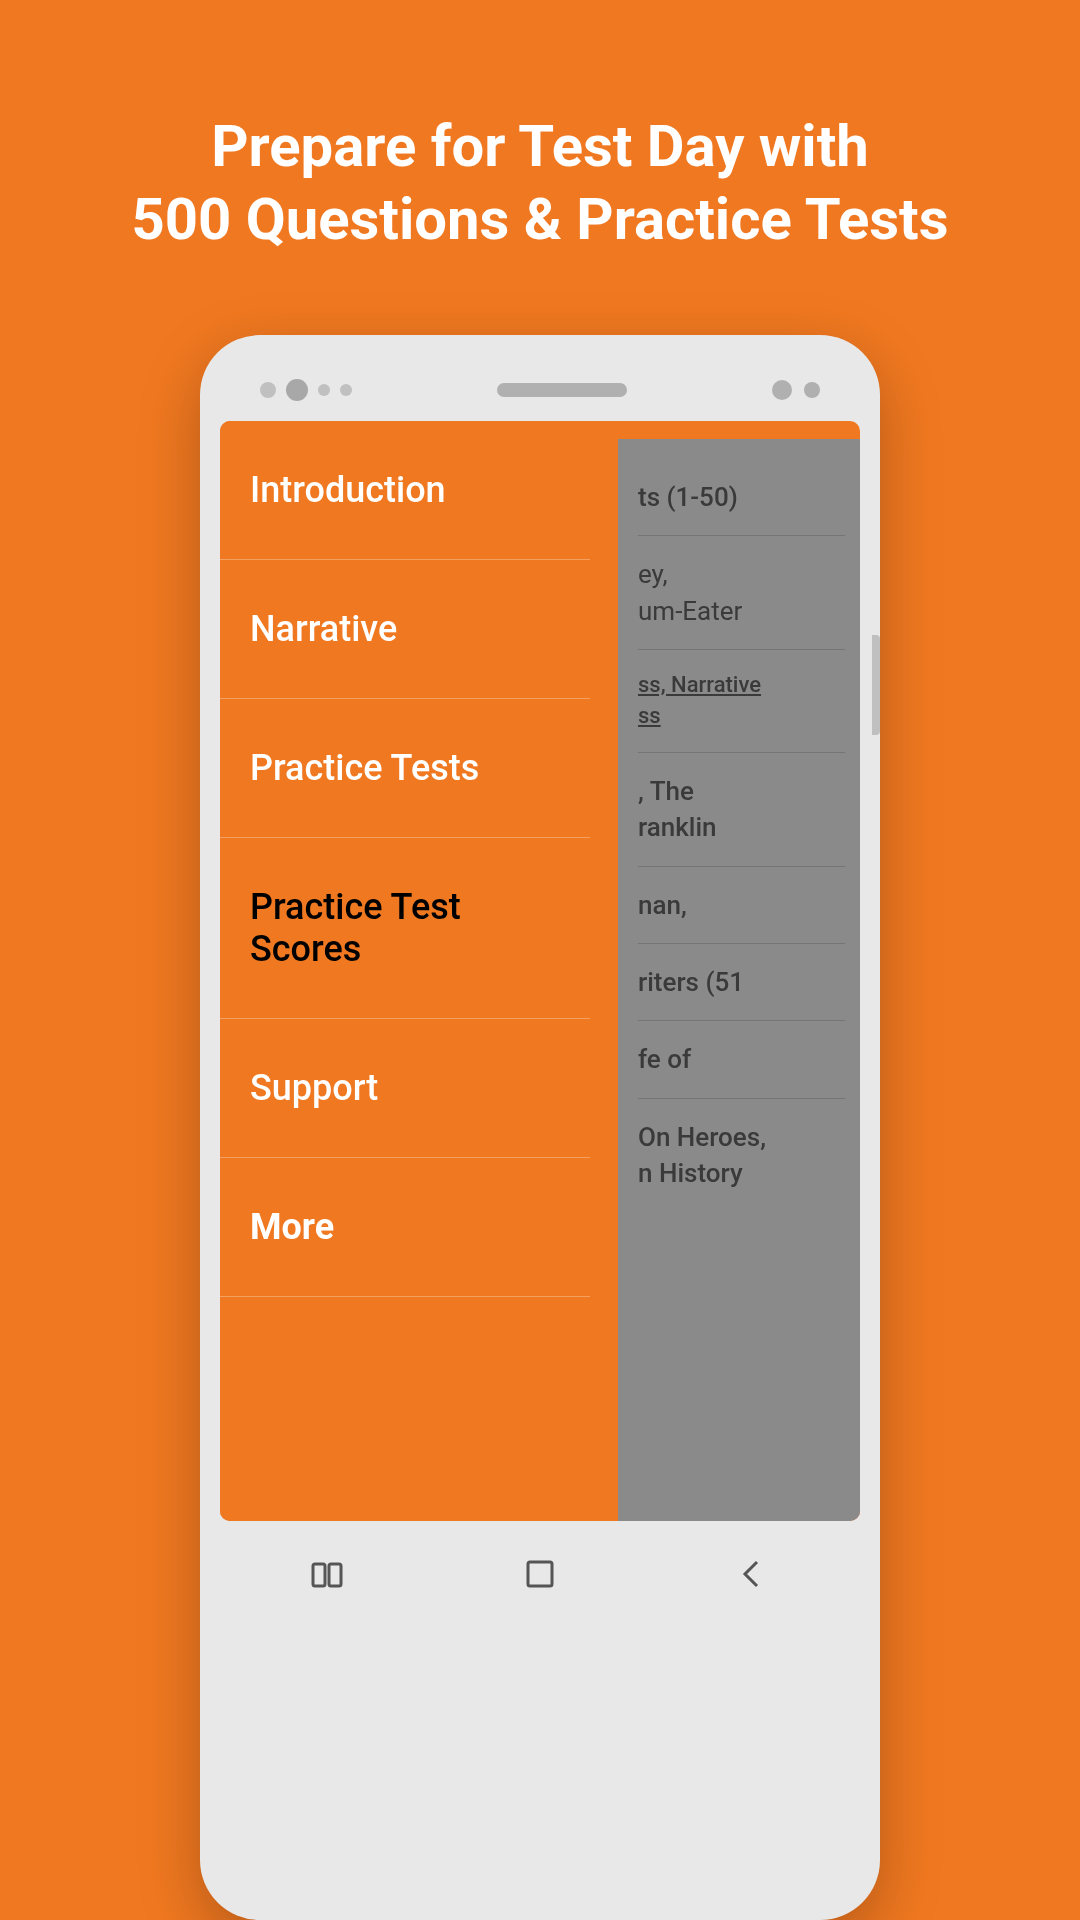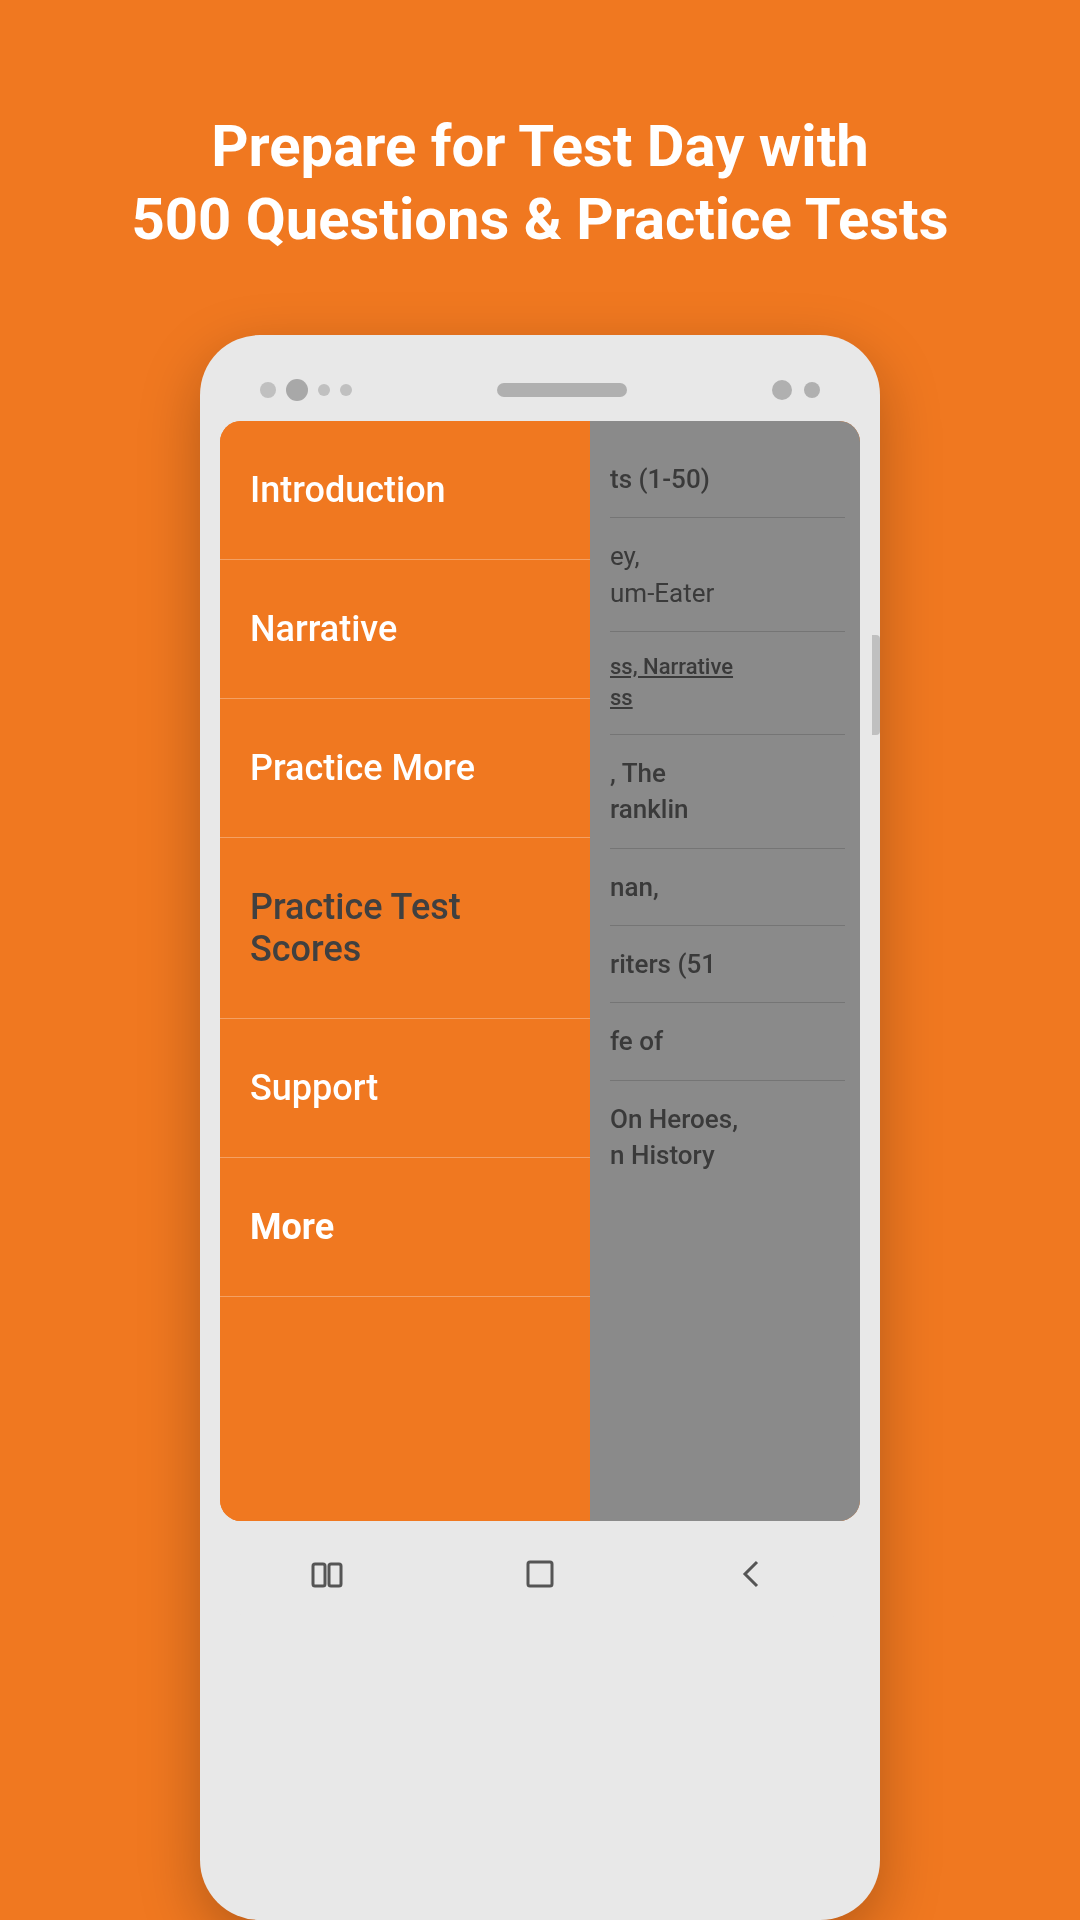--- a/index.html
+++ b/index.html
@@ -38,51 +38,51 @@
       <div style="width:12px;height:12px;border-radius:50%;background:#C0C0C0;"></div>
       <div style="width:12px;height:12px;border-radius:50%;background:#C0C0C0;"></div>
     </div>
     <div style="width:130px;height:14px;background:#B0B0B0;border-radius:7px;"></div>
     <div style="display:flex; align-items:center; gap:12px;">
       <div style="width:20px;height:20px;border-radius:50%;background:#B0B0B0;"></div>
       <div style="width:16px;height:16px;border-radius:50%;background:#B0B0B0;"></div>
     </div>
   </div>
 
-  <div style="width:640px; height:1100px; background:#F07820; border-radius:21px; overflow:hidden; display:flex;">
+  <div style="width:640px; height:1100px; background:#F07820; border-radius:10px; overflow:hidden; display:flex;gap:28px;">
 
     <div style="width:370px; height:100%; background:#F07820; flex-shrink:0; display:flex; flex-direction:column;">
 
       <div style="padding:48px 30px; border-bottom:1px solid rgba(255,255,255,0.3); cursor:pointer;">
         <span style="color:white;font-size:36px;font-weight:500;">Introduction</span>
       </div>
 
       <div style="padding:48px 30px; border-bottom:1px solid rgba(255,255,255,0.3); cursor:pointer;">
         <span style="color:white;font-size:36px;font-weight:500;">Narrative</span>
       </div>
 
       <div style="padding:48px 30px; border-bottom:1px solid rgba(255,255,255,0.3); cursor:pointer;">
-        <span style="color:white;font-size:36px;font-weight:500;">Practice More</span>
+        <span style="color:white;font-size:36px;font-weight:500;">Practice Tests</span>
       </div>
 
       <div style="padding:48px 30px; border-bottom:1px solid rgba(255,255,255,0.3); cursor:pointer;">
-        <span style="color:#404040;font-size:36px;font-weight:500;text-align:right;">Practice Test Scores</span>
+        <span style="color:#000000;font-size:36px;font-weight:500;text-align:right;">Practice Test Scores</span>
       </div>
 
       <div style="padding:48px 30px; border-bottom:1px solid rgba(255,255,255,0.3); cursor:pointer;">
         <span style="color:white;font-size:36px;font-weight:500;text-align:center;">Support</span>
       </div>
 
       <div style="padding:48px 30px; border-bottom:1px solid rgba(255,255,255,0.3); cursor:pointer;">
         <span style="color:white;font-size:36px;font-weight:700;">More</span>
       </div>
 
     </div>
 
-    <div style="flex:1; background:#8A8A8A; height:100%; display:flex; flex-direction:column; padding:20px 15px 20px 20px; overflow:hidden;">
+    <div style="flex:1; background:#8A8A8A; height:100%; display:flex; flex-direction:column; padding:20px 15px 20px 20px; overflow:hidden;margin-top:18px;">
 
       <div style="margin-bottom:0px;">
         <div style="color:#3A3A3A;font-size:26px;line-height:1.4;font-weight:500; padding:20px 0;">ts (1-50)</div>
         <div style="width:100%;height:1px;background:rgba(0,0,0,0.15);"></div>
       </div>
 
       <div>
         <div style="color:#3A3A3A;font-size:26px;line-height:1.4;font-weight:400; padding:20px 0; white-space:pre-line;">ey,
 um-Eater</div>
         <div style="width:100%;height:1px;background:rgba(0,0,0,0.15);"></div>

